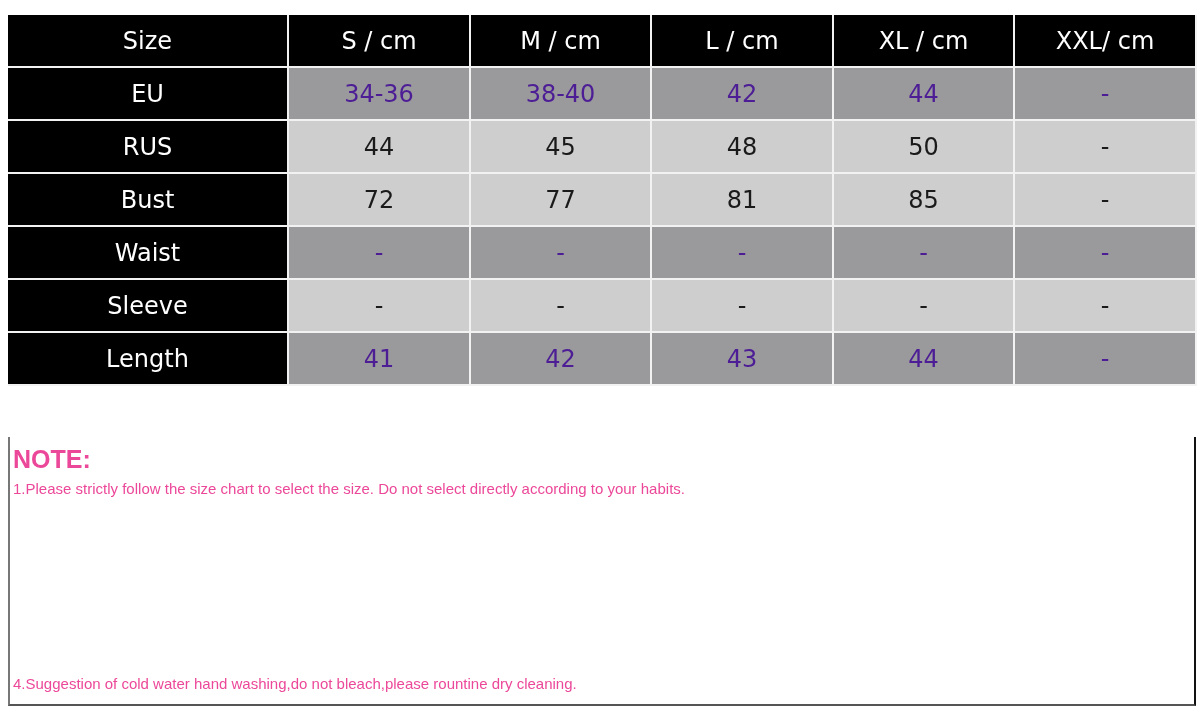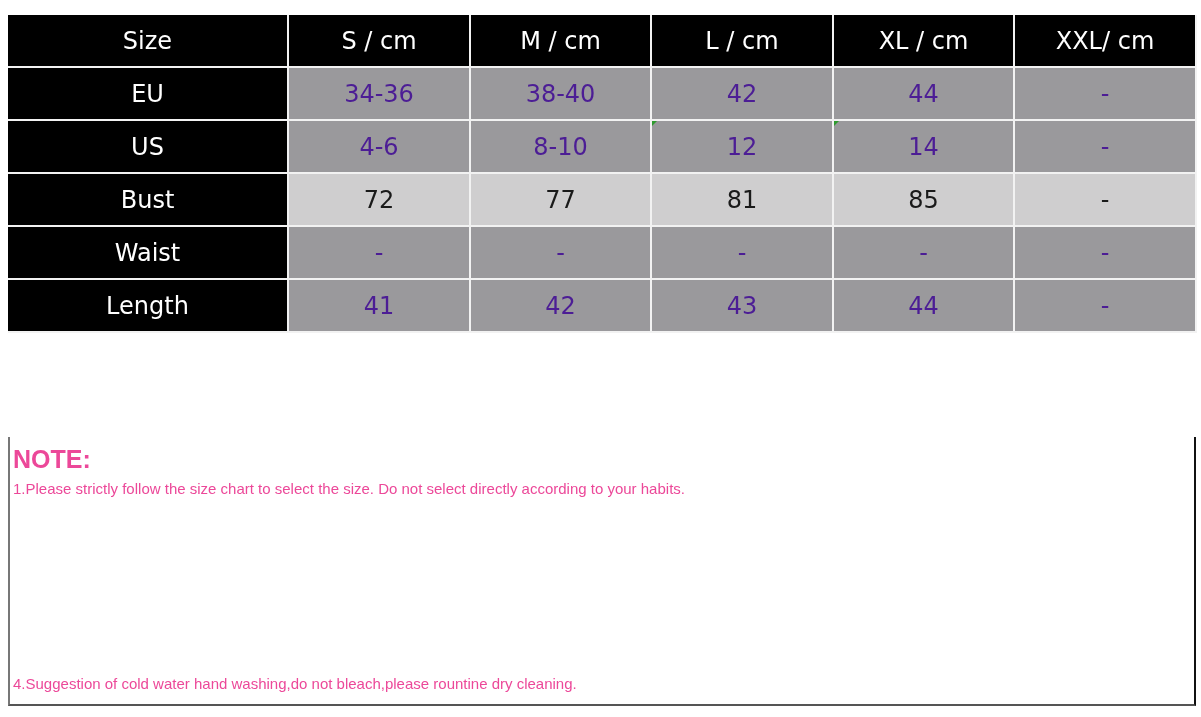--- a/index.html
+++ b/index.html
@@ -121,38 +121,46 @@
       <th>XXL/ cm</th>
     </tr>
     <tr class="dark">
       <td class="row-label">EU</td>
       <td class="val">34-36</td>
       <td class="val">38-40</td>
       <td class="val">42</td>
       <td class="val">44</td>
       <td class="val">-</td>
     </tr>
-    <tr class="dark">
-      <td class="row-label">US</td>
-      <td class="val">4-6</td>
-      <td class="val">8-10</td>
-      <td class="val"><span class="green-mark"></span><span>12</span></td>
-      <td class="val"><span class="green-mark"></span><span>14</span></td>
+    <tr class="light">
+      <td class="row-label">RUS</td>
+      <td class="val">44</td>
+      <td class="val">45</td>
+      <td class="val">48</td>
+      <td class="val">50</td>
       <td class="val">-</td>
     </tr>
     <tr class="light">
       <td class="row-label">Bust</td>
       <td class="val">72</td>
       <td class="val">77</td>
       <td class="val">81</td>
       <td class="val">85</td>
       <td class="val">-</td>
     </tr>
     <tr class="dark">
       <td class="row-label">Waist</td>
+      <td class="val">-</td>
+      <td class="val">-</td>
+      <td class="val">-</td>
+      <td class="val">-</td>
+      <td class="val">-</td>
+    </tr>
+    <tr class="light">
+      <td class="row-label">Sleeve</td>
       <td class="val">-</td>
       <td class="val">-</td>
       <td class="val">-</td>
       <td class="val">-</td>
       <td class="val">-</td>
     </tr>
     <tr class="dark">
       <td class="row-label">Length</td>
       <td class="val">41</td>
       <td class="val">42</td>

